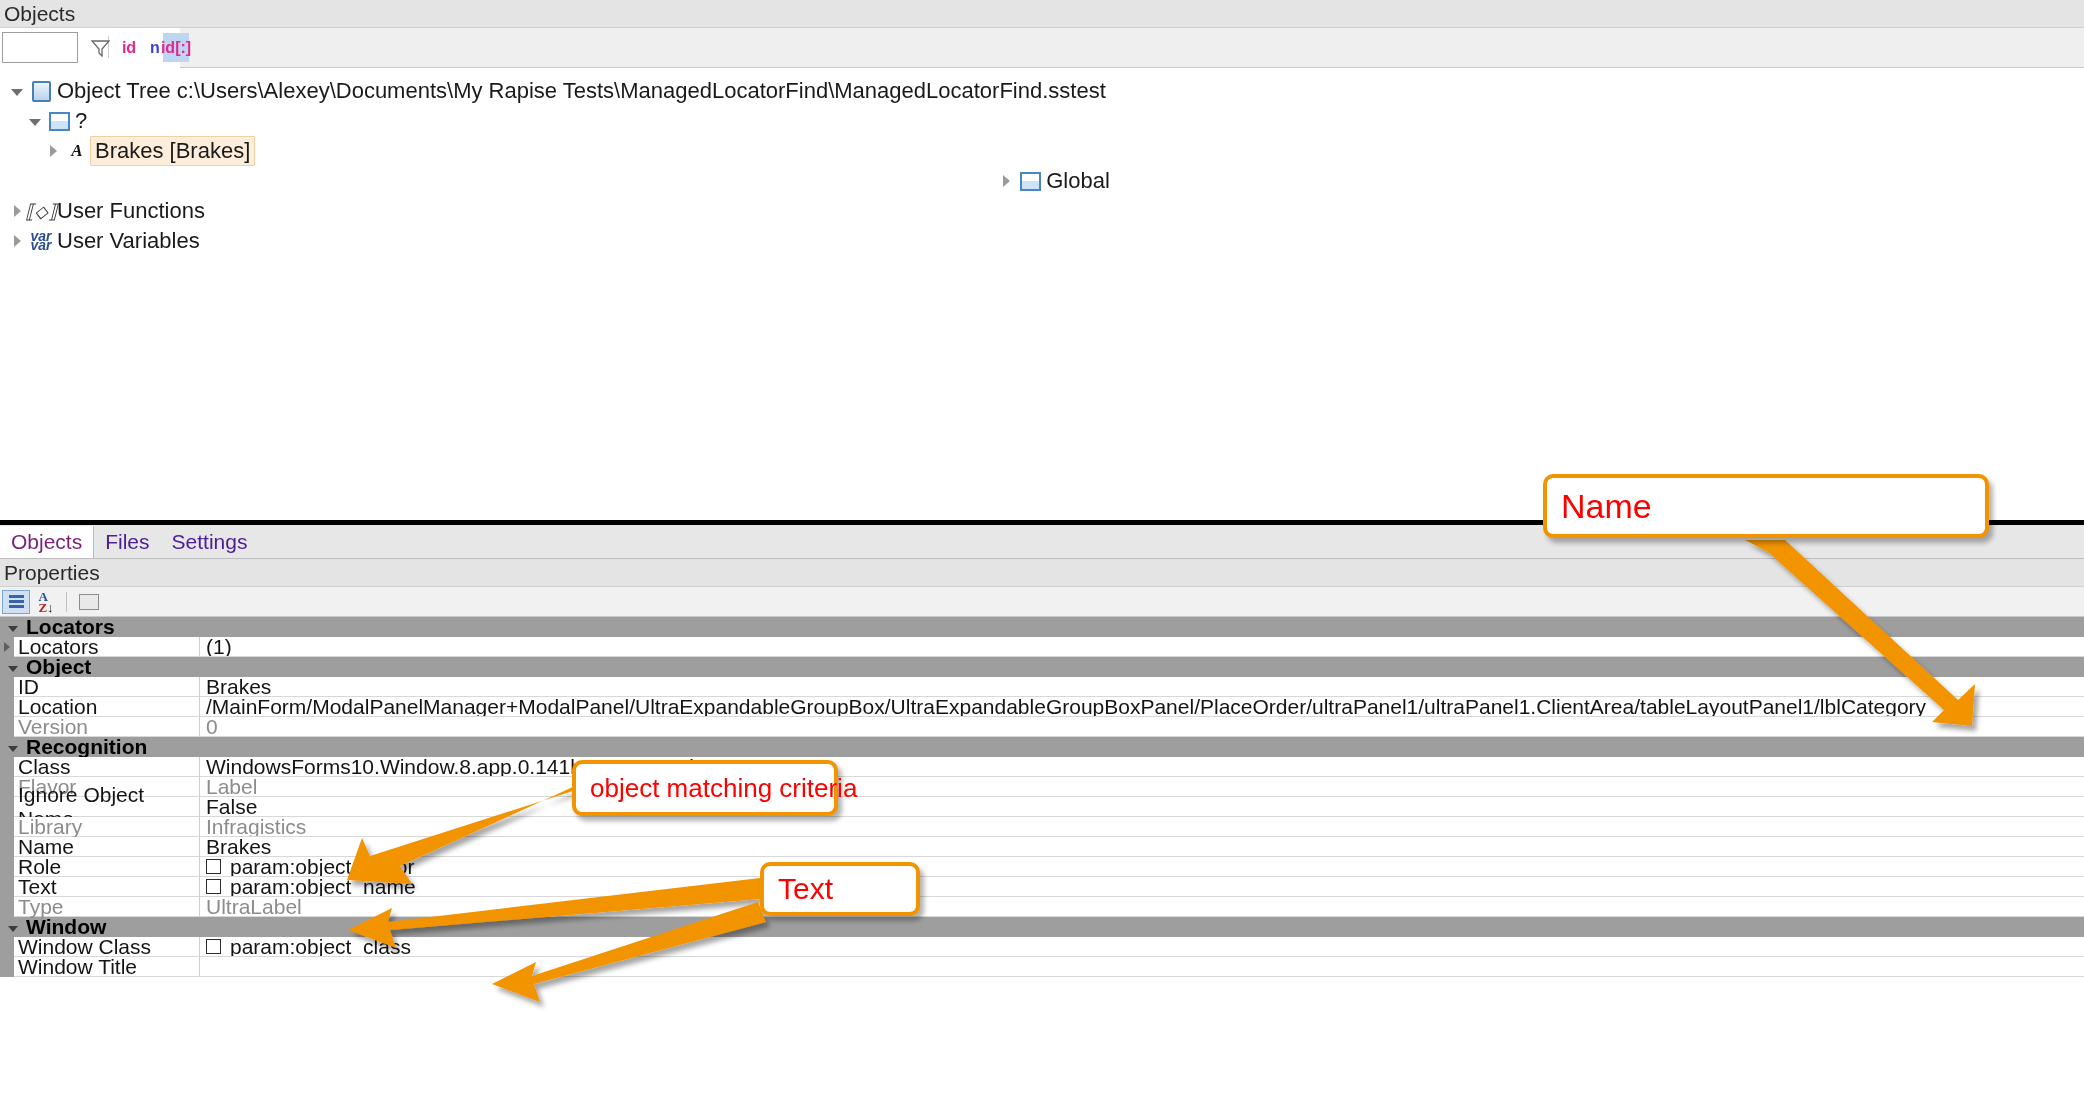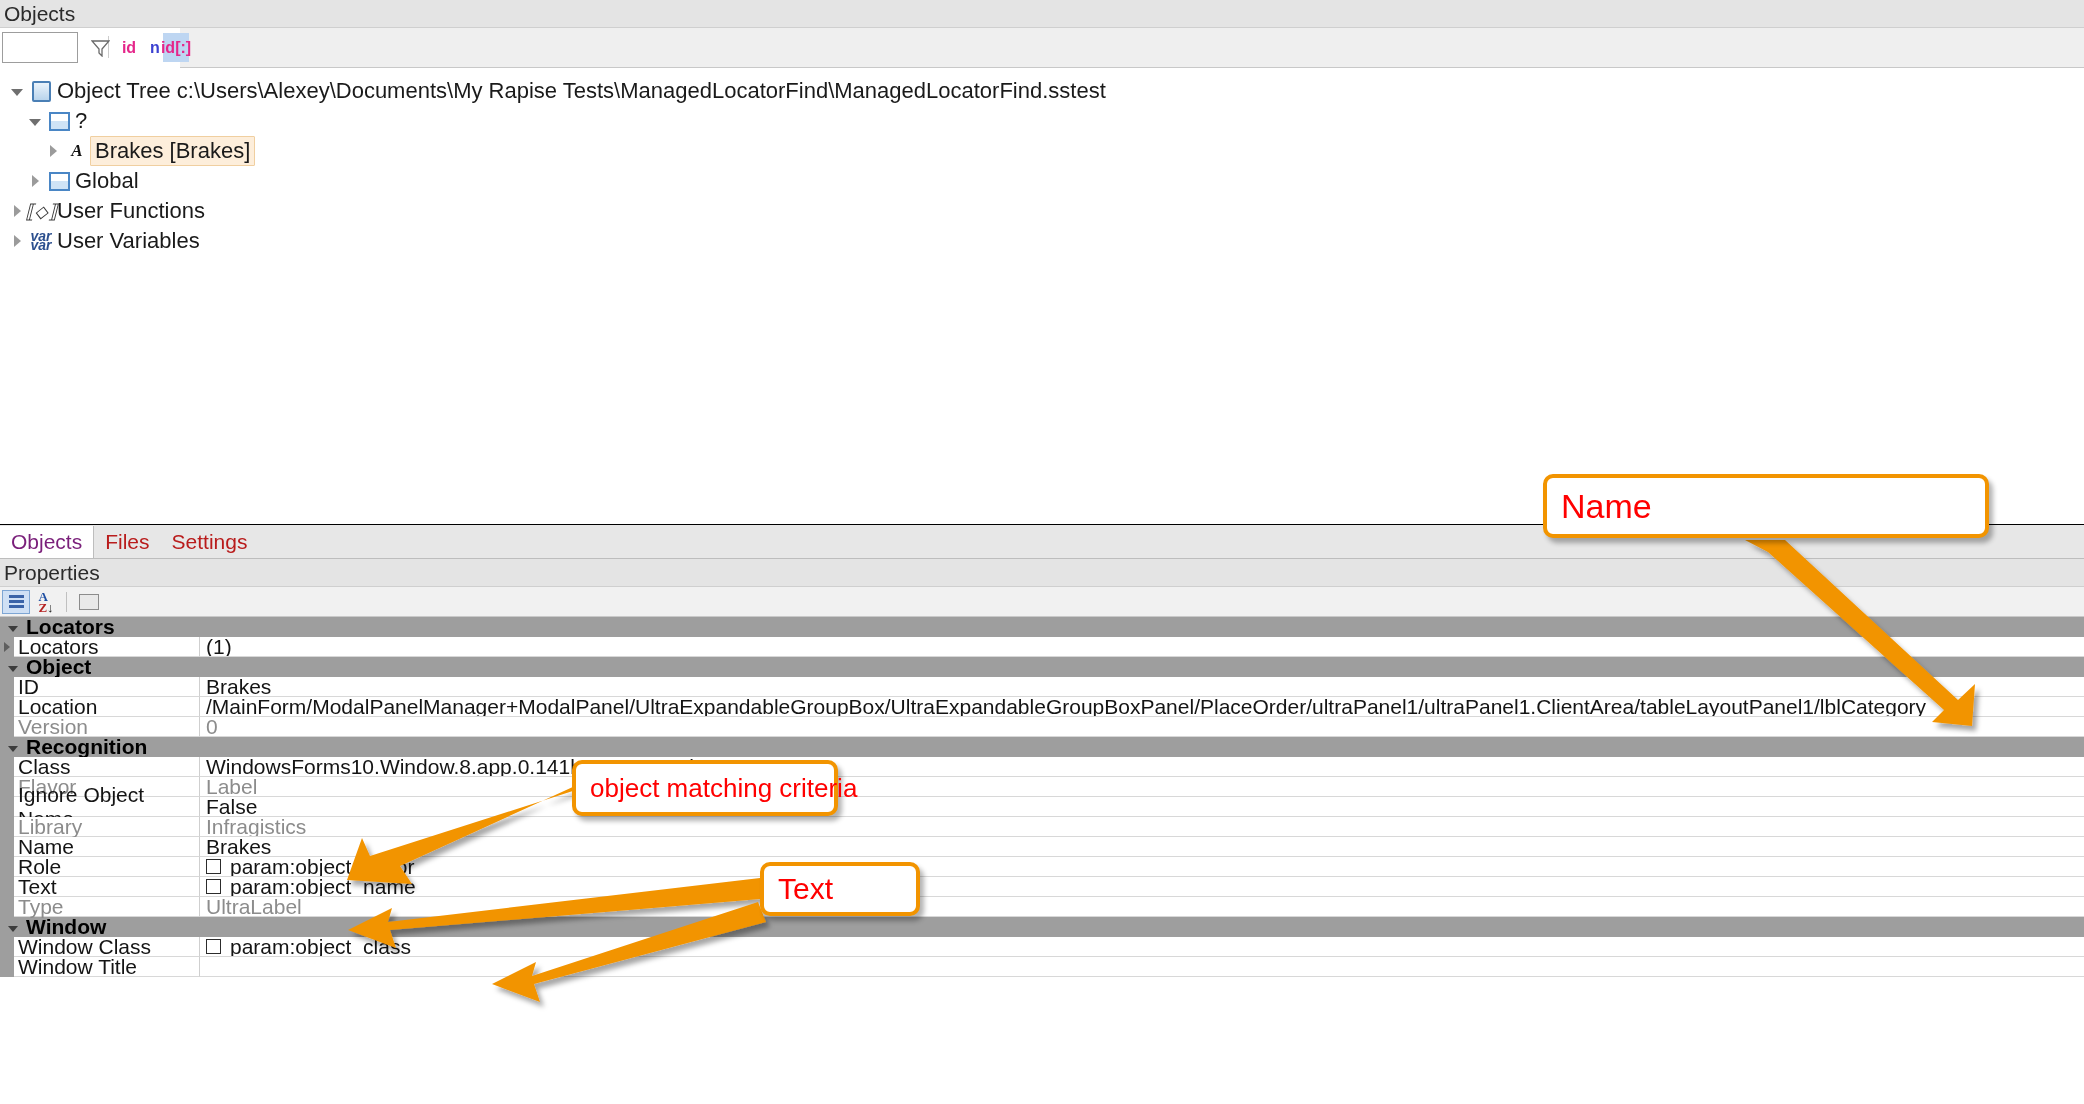--- a/index.html
+++ b/index.html
@@ -58,21 +58,21 @@
   .tb-id{left:115px;color:#e5268a;font-weight:bold;font-size:16px;}
   .tb-n{left:141px;color:#3b41d1;font-weight:bold;font-size:16px;}
   .tb-idb{left:163px;width:26px;background:#bed6f2;color:#e5268a;font-weight:bold;font-size:16px;}
   .tb-sep{position:absolute;left:108px;top:8px;width:1px;height:22px;background:#cccccc;}
 
   
   .tree{
     position:relative;
     height:457px;
     background:#ffffff;
-    border-bottom:1px solid #000000;
+    border-bottom:5px solid #000000;
     overflow:hidden;
     padding-top:8px;
     box-sizing:border-box;
   }
   .tnode{
     display:flex;align-items:center;
     height:30px;
     font-size:22px;
     color:#1a1a1a;
     white-space:nowrap;
@@ -103,21 +103,21 @@
   .tlabel{padding:0 3px;}
   .tlabel.sel{background:#fdeedb;border:1px solid #f0cfa0;padding:1px 4px;border-radius:1px;}
 
   
   .tabbar{
     position:relative;height:34px;background:#e7e7e7;
     border-bottom:1px solid #bdbdbd;box-sizing:border-box;
     display:flex;align-items:flex-end;
   }
   .tab{
-    height:32px;line-height:32px;padding:0 11px;font-size:21px;color:#b91c1c;
+    height:32px;line-height:32px;padding:0 11px;font-size:21px;color:#4c1d95;
     box-sizing:border-box;
   }
   .tab.active{background:#ffffff;color:#7a1f7a;border-right:1px solid #bdbdbd;}
   .tabfill{flex:1;}
 
   
   .prop-toolbar{
     height:30px;background:#f1f1f1;border-bottom:1px solid #c9c9c9;
     display:flex;align-items:center;box-sizing:border-box;
   }
@@ -232,21 +232,21 @@
     <div class="tnode" style="padding-left:42px;">
       <span class="tw">
           <i class="arrow-closed"></i>
         </span>
       <span class="ticon">
           <i class="ico-A">A</i>
         </span>
       <span class="tlabel sel">Brakes [Brakes]</span>
     </div>
 
-    <div class="tnode" style="padding-left:24px;">
+    <div class="tnode" style="padding-left:24px;justify-content:center;">
       <span class="tw">
           <i class="arrow-closed"></i>
         </span>
       <span class="ticon">
           <i class="ico-folder"></i>
         </span>
       <span class="tlabel">Global</span>
     </div>
 
     <div class="tnode" style="padding-left:6px;">

